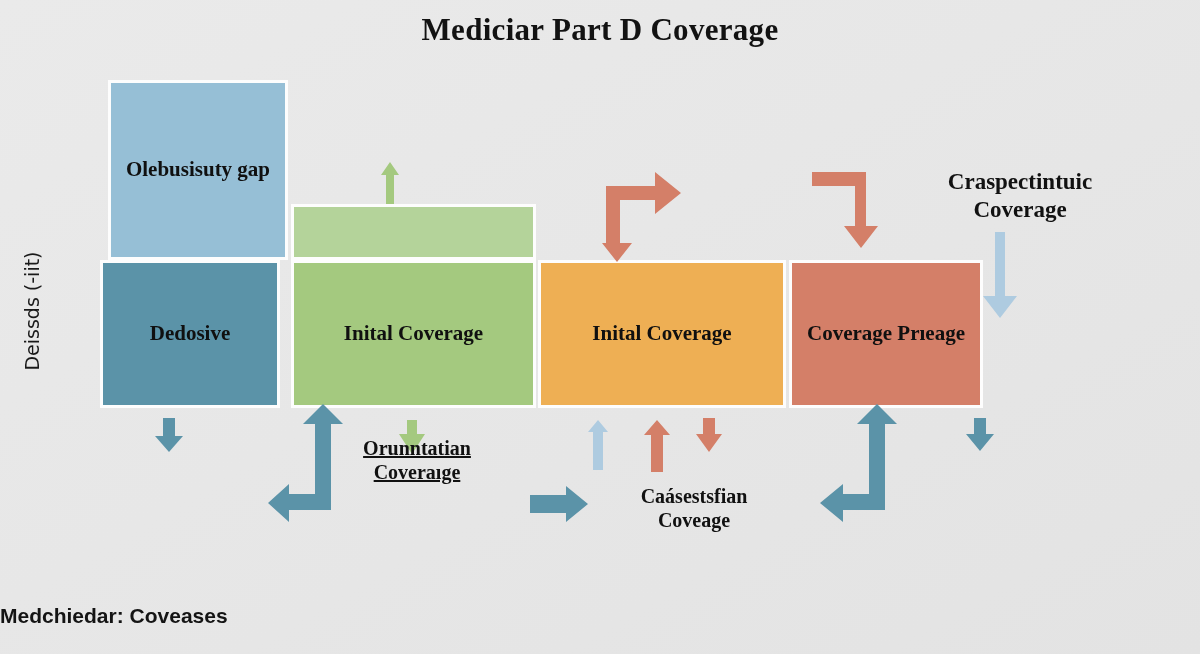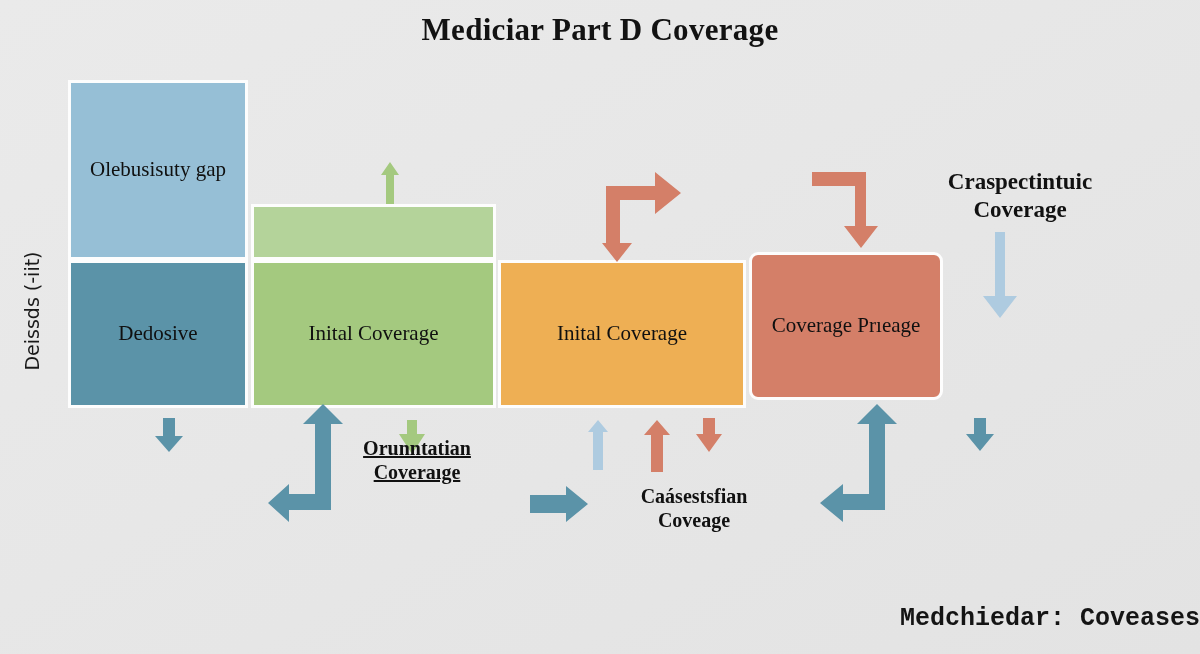--- a/index.html
+++ b/index.html
@@ -52,24 +52,25 @@
   
   .bar {
     position: absolute;
     box-sizing: border-box;
     border: 3px solid #fdfdfd;
     display: flex;
     align-items: center;
     justify-content: center;
     text-align: center;
     font-family: "Liberation Serif", serif;
-    font-weight: normal;
+    font-weight: bold;
     font-size: 21px;
     line-height: 1.22;
     color: #101010;
+    margin-left: 40px;
   }
   .bar.plain { border: 3px solid #fdfdfd; }
 
   
   .flabel {
     position: absolute;
     text-align: center;
     font-family: "Liberation Serif", serif;
     font-weight: bold;
     font-size: 20px;
@@ -77,24 +78,24 @@
     color: #111;
     white-space: pre-line;
   }
   .flabel.small { font-size: 23px; }
 
   .caption {
     position: absolute;
     left: 0;
     top: 604px;
     width: 1200px;
-    text-align: right;
-    font-family: Liberation Mono, monospace;
-    font-weight: bold;
-    font-size: 25px;
+    text-align: left;
+    font-family: Liberation Sans, sans-serif;
+    font-weight: bold;
+    font-size: 21px;
     color: #141414;
   }
 
   svg.arrow-layer {
     position: absolute;
     left: 0;
     top: 0;
     width: 1200px;
     height: 654px;
     pointer-events: none;
@@ -106,37 +107,37 @@
 <div id="canvas">
 
   <div class="chart-title">Mediciar Part D Coverage</div>
 
   <div class="ylabel">Deissds (-iit)</div>
 
   <div class="bar" style="left:68px; top:80px; width:180px; height:180px; background:#96bfd6;">
     <span>Olebusisuty gap</span>
   </div>
 
-  <div class="bar" style="left:68px; top:260px; width:180px; height:148px; background:#5b93a8;">
+  <div class="bar" style="left:60px; top:260px; width:180px; height:148px; background:#5b93a8;">
     <span>Dedosive</span>
   </div>
 
   <div class="bar plain" style="left:251px; top:204px; width:245px; height:56px; background:#b4d39a;">
     <span></span>
   </div>
 
   <div class="bar" style="left:251px; top:260px; width:245px; height:148px; background:#a4c97f;">
     <span>Inital Coverage</span>
   </div>
 
   <div class="bar" style="left:498px; top:260px; width:248px; height:148px; background:#eeaf54;">
     <span>Inital Coverage</span>
   </div>
 
-  <div class="bar" style="left:749px; top:252px; width:194px; height:148px; background:#d47f68;border-radius:9px;">
+  <div class="bar" style="left:749px; top:260px; width:194px; height:148px; background:#d47f68;">
     <span>Coverage Prıeage</span>
   </div>
 
 
   <svg class="arrow-layer" viewBox="0 0 1200 654">
 
     <g>
       <polygon points="381,175 390,162 399,175 394,175 394,204 386,204 386,175" fill="#a4c97f"></polygon>
     </g>
 

